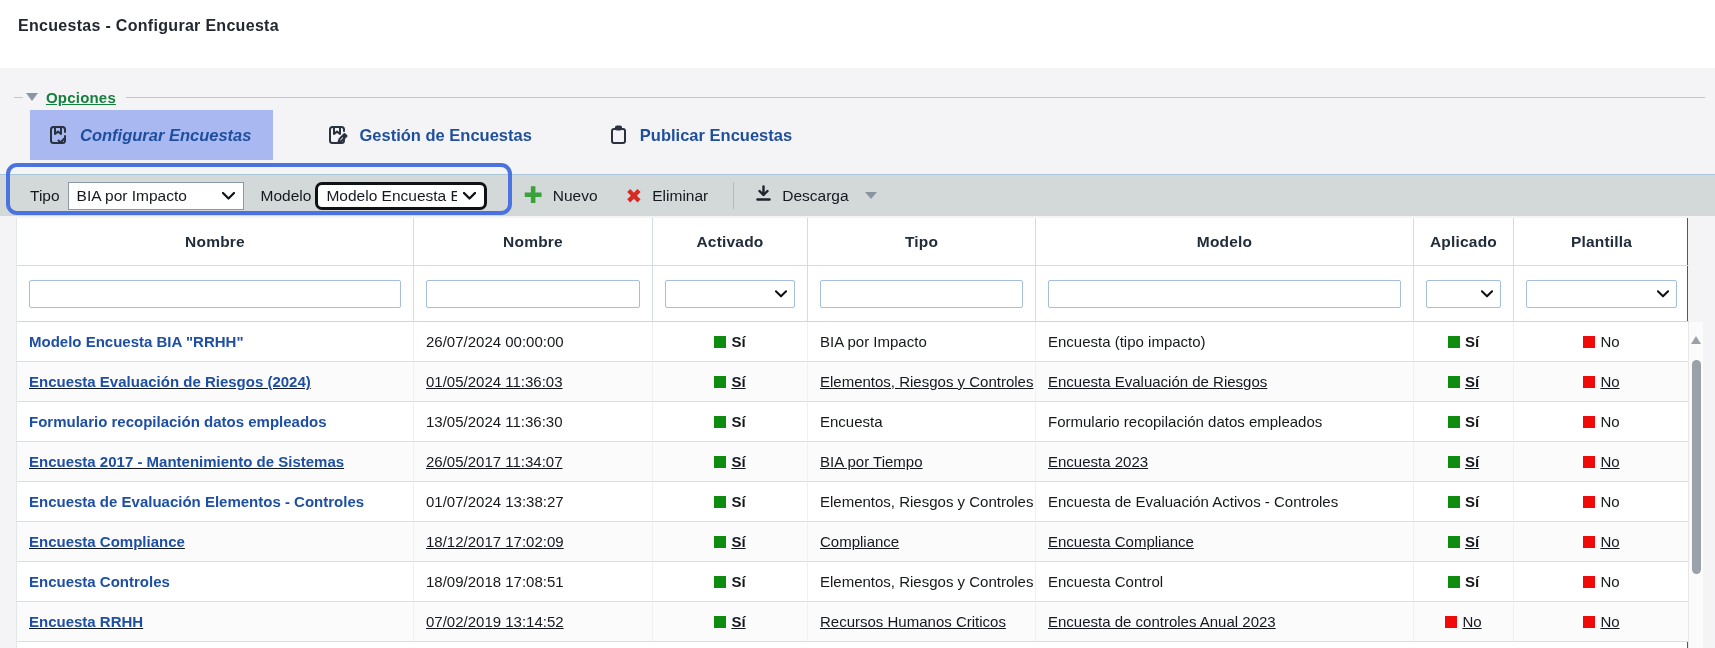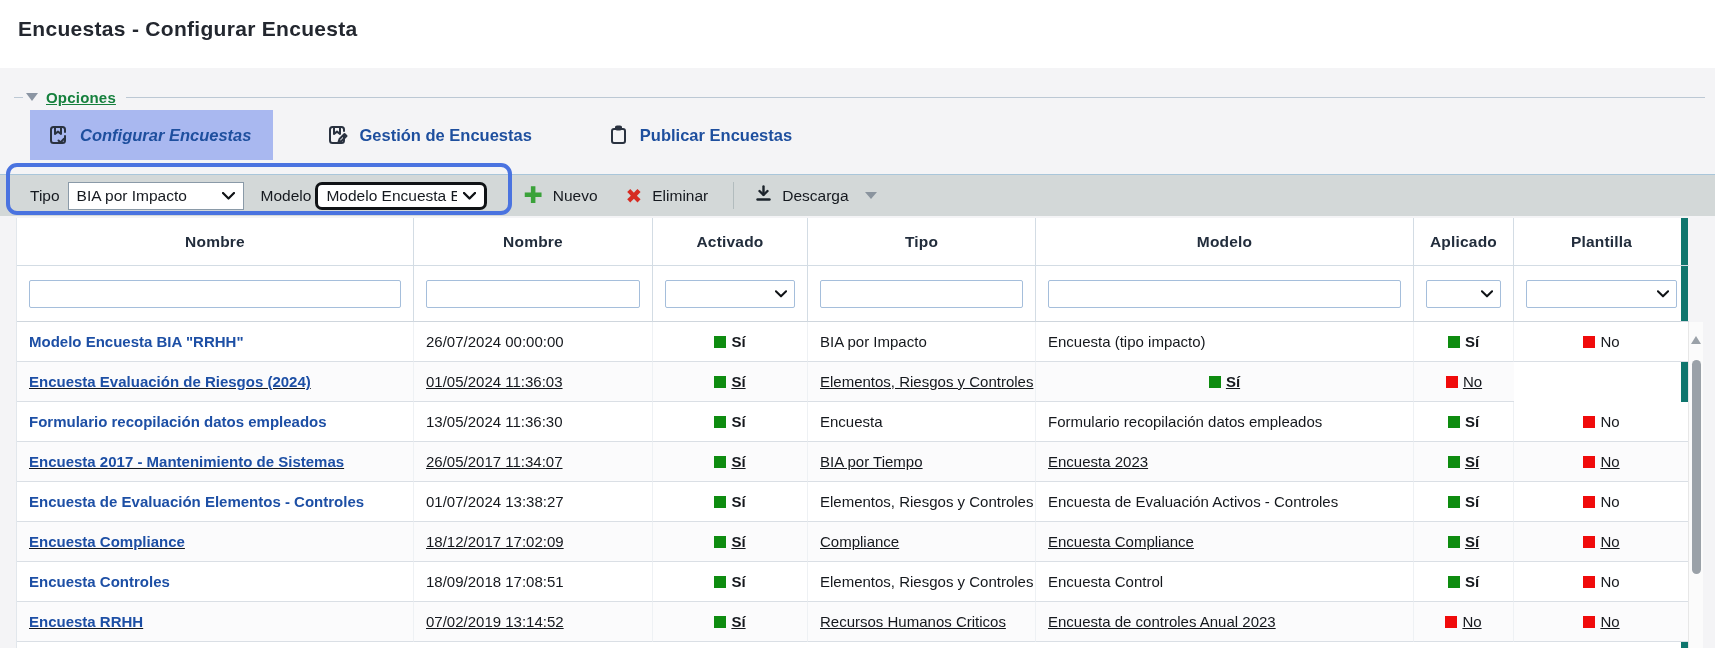--- a/index.html
+++ b/index.html
@@ -2,21 +2,21 @@
 <html><head>
 <meta charset="utf-8">
 <style>
   * { box-sizing: border-box; margin: 0; padding: 0; }
   html,body { background:#fff; }
   body { font-family: "Liberation Sans", "DejaVu Sans", sans-serif; }
   #screen { position:relative; width:1715px; height:648px; overflow:hidden; background:#fff; }
 
   
   .app-header { height:68px; background:#ffffff; }
-  .page-title { padding:17px 0 0 18px; font-size:21px; font-weight:600; color:#23272f; letter-spacing:.3px; }
+  .page-title { padding:17px 0 0 18px; font-size:16px; font-weight:600; color:#23272f; letter-spacing:.3px; }
 
   
   .content { background:#f4f4f6; height:580px; }
 
   
   .legend-row { display:flex; align-items:center; margin:0 10px 0 14px; padding-top:18px; height:40px; }
   .pre-line { width:9px; border-top:1px solid #bcc8d4; }
   .tri-down { width:0; height:0; border-left:6px solid transparent; border-right:6px solid transparent; border-top:8px solid #8b95a3; margin-left:3px; }
   .legend-label { margin-left:8px; font-size:15px; font-weight:bold; color:#15803d; letter-spacing:.2px;text-decoration:underline; }
   .post-line { flex:1; margin-left:10px; border-top:1px solid #bcc8d4; }
@@ -40,21 +40,21 @@
   .nuevo { margin-left:36px; }
   .eliminar { margin-left:28px; }
   .descarga { margin-left:21px; }
   .plus-ic { color:#3aa23a; font-size:23px; font-weight:bold; line-height:1; }
   .x-ic { color:#d62b22; font-size:20px; font-weight:bold; line-height:1; }
   .vdiv { width:1px; height:27px; background:#b2bcbe; margin-left:25px; }
   .caret-down { width:0; height:0; border-left:6px solid transparent; border-right:6px solid transparent; border-top:7px solid #8a949e; margin-left:6px; }
 
   
   .table-zone { display:flex; margin:2px 0 0 16px; }
-  .gtable { width:1672px; background:#fff; border-left:1px solid #e2e7ec; border-right:7px solid #0f766e; }
+  .gtable { width:1672px; background:#fff; border-left:1px solid #e2e7ec; border-right:1px solid #0f766e; }
   .hrow, .frow, .trow { display:grid; grid-template-columns:397px 239px 155px 228px 378px 100px 175px; }
   .hrow { height:48px; }
   .hcell { display:flex; align-items:center; justify-content:center; font-size:15.5px; font-weight:bold; color:#222d3c; border-right:1px solid #d3dce4; border-bottom:1px solid #d3dce4; letter-spacing:.2px; }
   .hcell:last-child { border-right:none; }
   .frow { height:56px; }
   .fcell { display:flex; align-items:center; justify-content:center; border-right:1px solid #d3dce4; border-bottom:1px solid #cfd6dd; padding:0 12px; }
   .fcell:last-child { border-right:none; }
   .fcell input { width:100%; height:28px; border:1px solid #a5bedb; border-radius:2px; background:#fff; outline:none; font-size:14px; padding:0 6px; }
   .fselect { width:100%; height:28px; border:1px solid #a5bedb; border-radius:2px; background:#fff; display:flex; align-items:center; justify-content:flex-end; padding:0 7px; cursor:pointer; }
   .trow { height:40px; }
@@ -242,20 +242,21 @@
   <div class="trow alt">
     <div class="tcell">
                 <span class="rowlink">Encuesta Evaluación de Riesgos (2024)</span>
               </div>
     <div class="tcell">01/05/2024 11:36:03</div>
     <div class="tcell center">
                 <span class="sq green"></span>
                 <span class="bv b">Sí</span>
               </div>
     <div class="tcell">Elementos, Riesgos y Controles</div>
+    <div class="tcell">Encuesta Evaluación de Riesgos</div>
     <div class="tcell center">
                 <span class="sq green"></span>
                 <span class="bv b">Sí</span>
               </div>
     <div class="tcell center">
                 <span class="sq red"></span>
                 <span class="bv">No</span>
               </div>
   </div>
 

